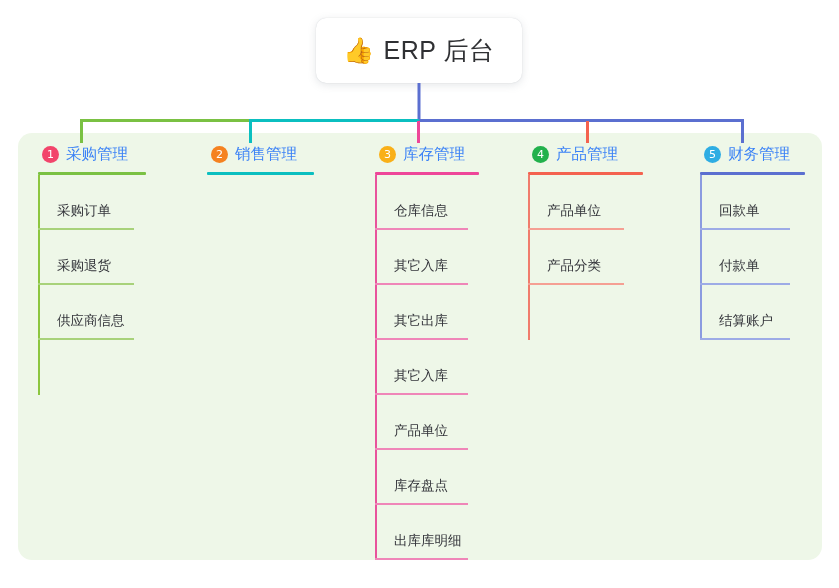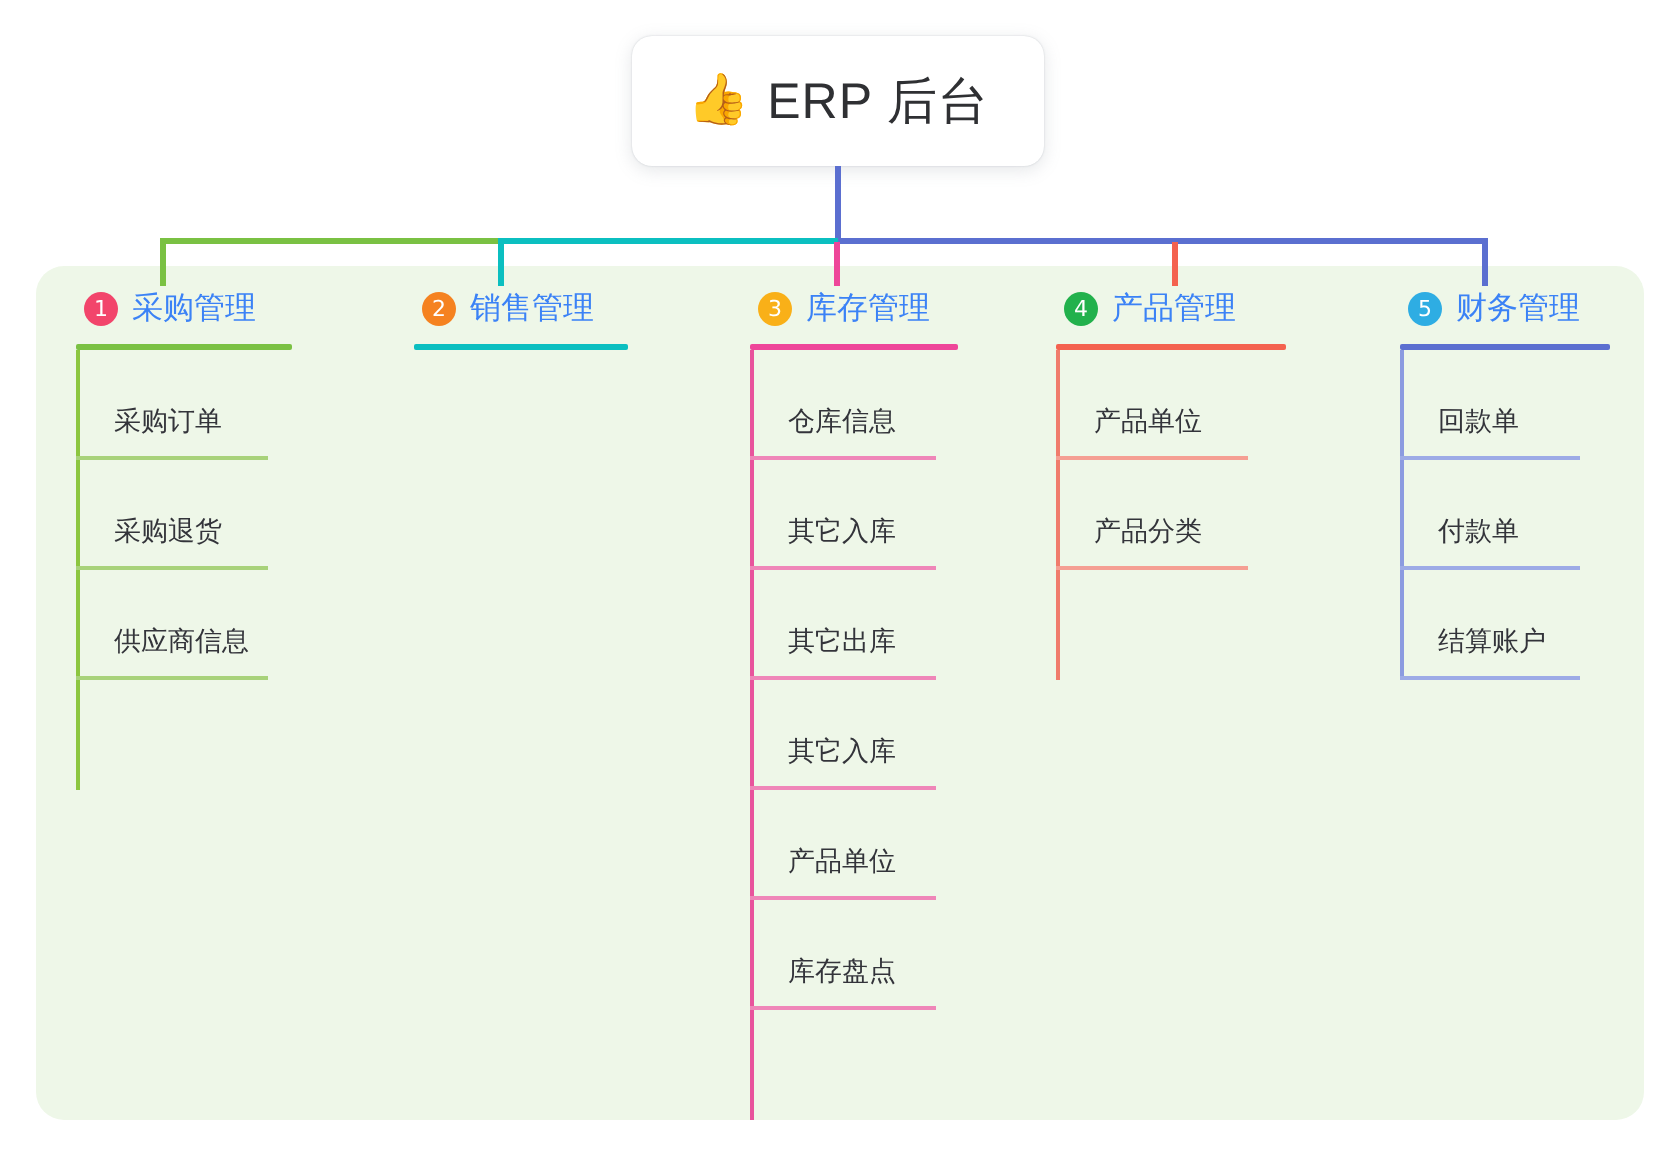--- a/index.html
+++ b/index.html
@@ -136,20 +136,24 @@
             <div class="leaf-rule" style="background: rgb(239, 134, 184); width: 93px;"></div>
           </div>
           <div class="leaf">
             <span class="leaf-label">产品单位</span>
             <div class="leaf-rule" style="background: rgb(239, 134, 184); width: 93px;"></div>
           </div>
           <div class="leaf">
             <span class="leaf-label">库存盘点</span>
             <div class="leaf-rule" style="background: rgb(239, 134, 184); width: 93px;"></div>
           </div>
+          <div class="leaf">
+            <span class="leaf-label">出库库明细</span>
+            <div class="leaf-rule" style="background: rgb(239, 134, 184); width: 93px;"></div>
+          </div>
         </div>
       </div>
       <div class="col" style="left: 528px;">
         <div class="col-head">
           <span class="badge" style="background: rgb(34, 177, 76);">4</span>
           <span class="col-title">产品管理</span>
         </div>
         <div class="head-rule" style="background: rgb(244, 98, 79); width: 115px;"></div>
         <div class="leaves">
           <div class="spine" style="background: rgb(240, 124, 108); height: 165px;"></div>

